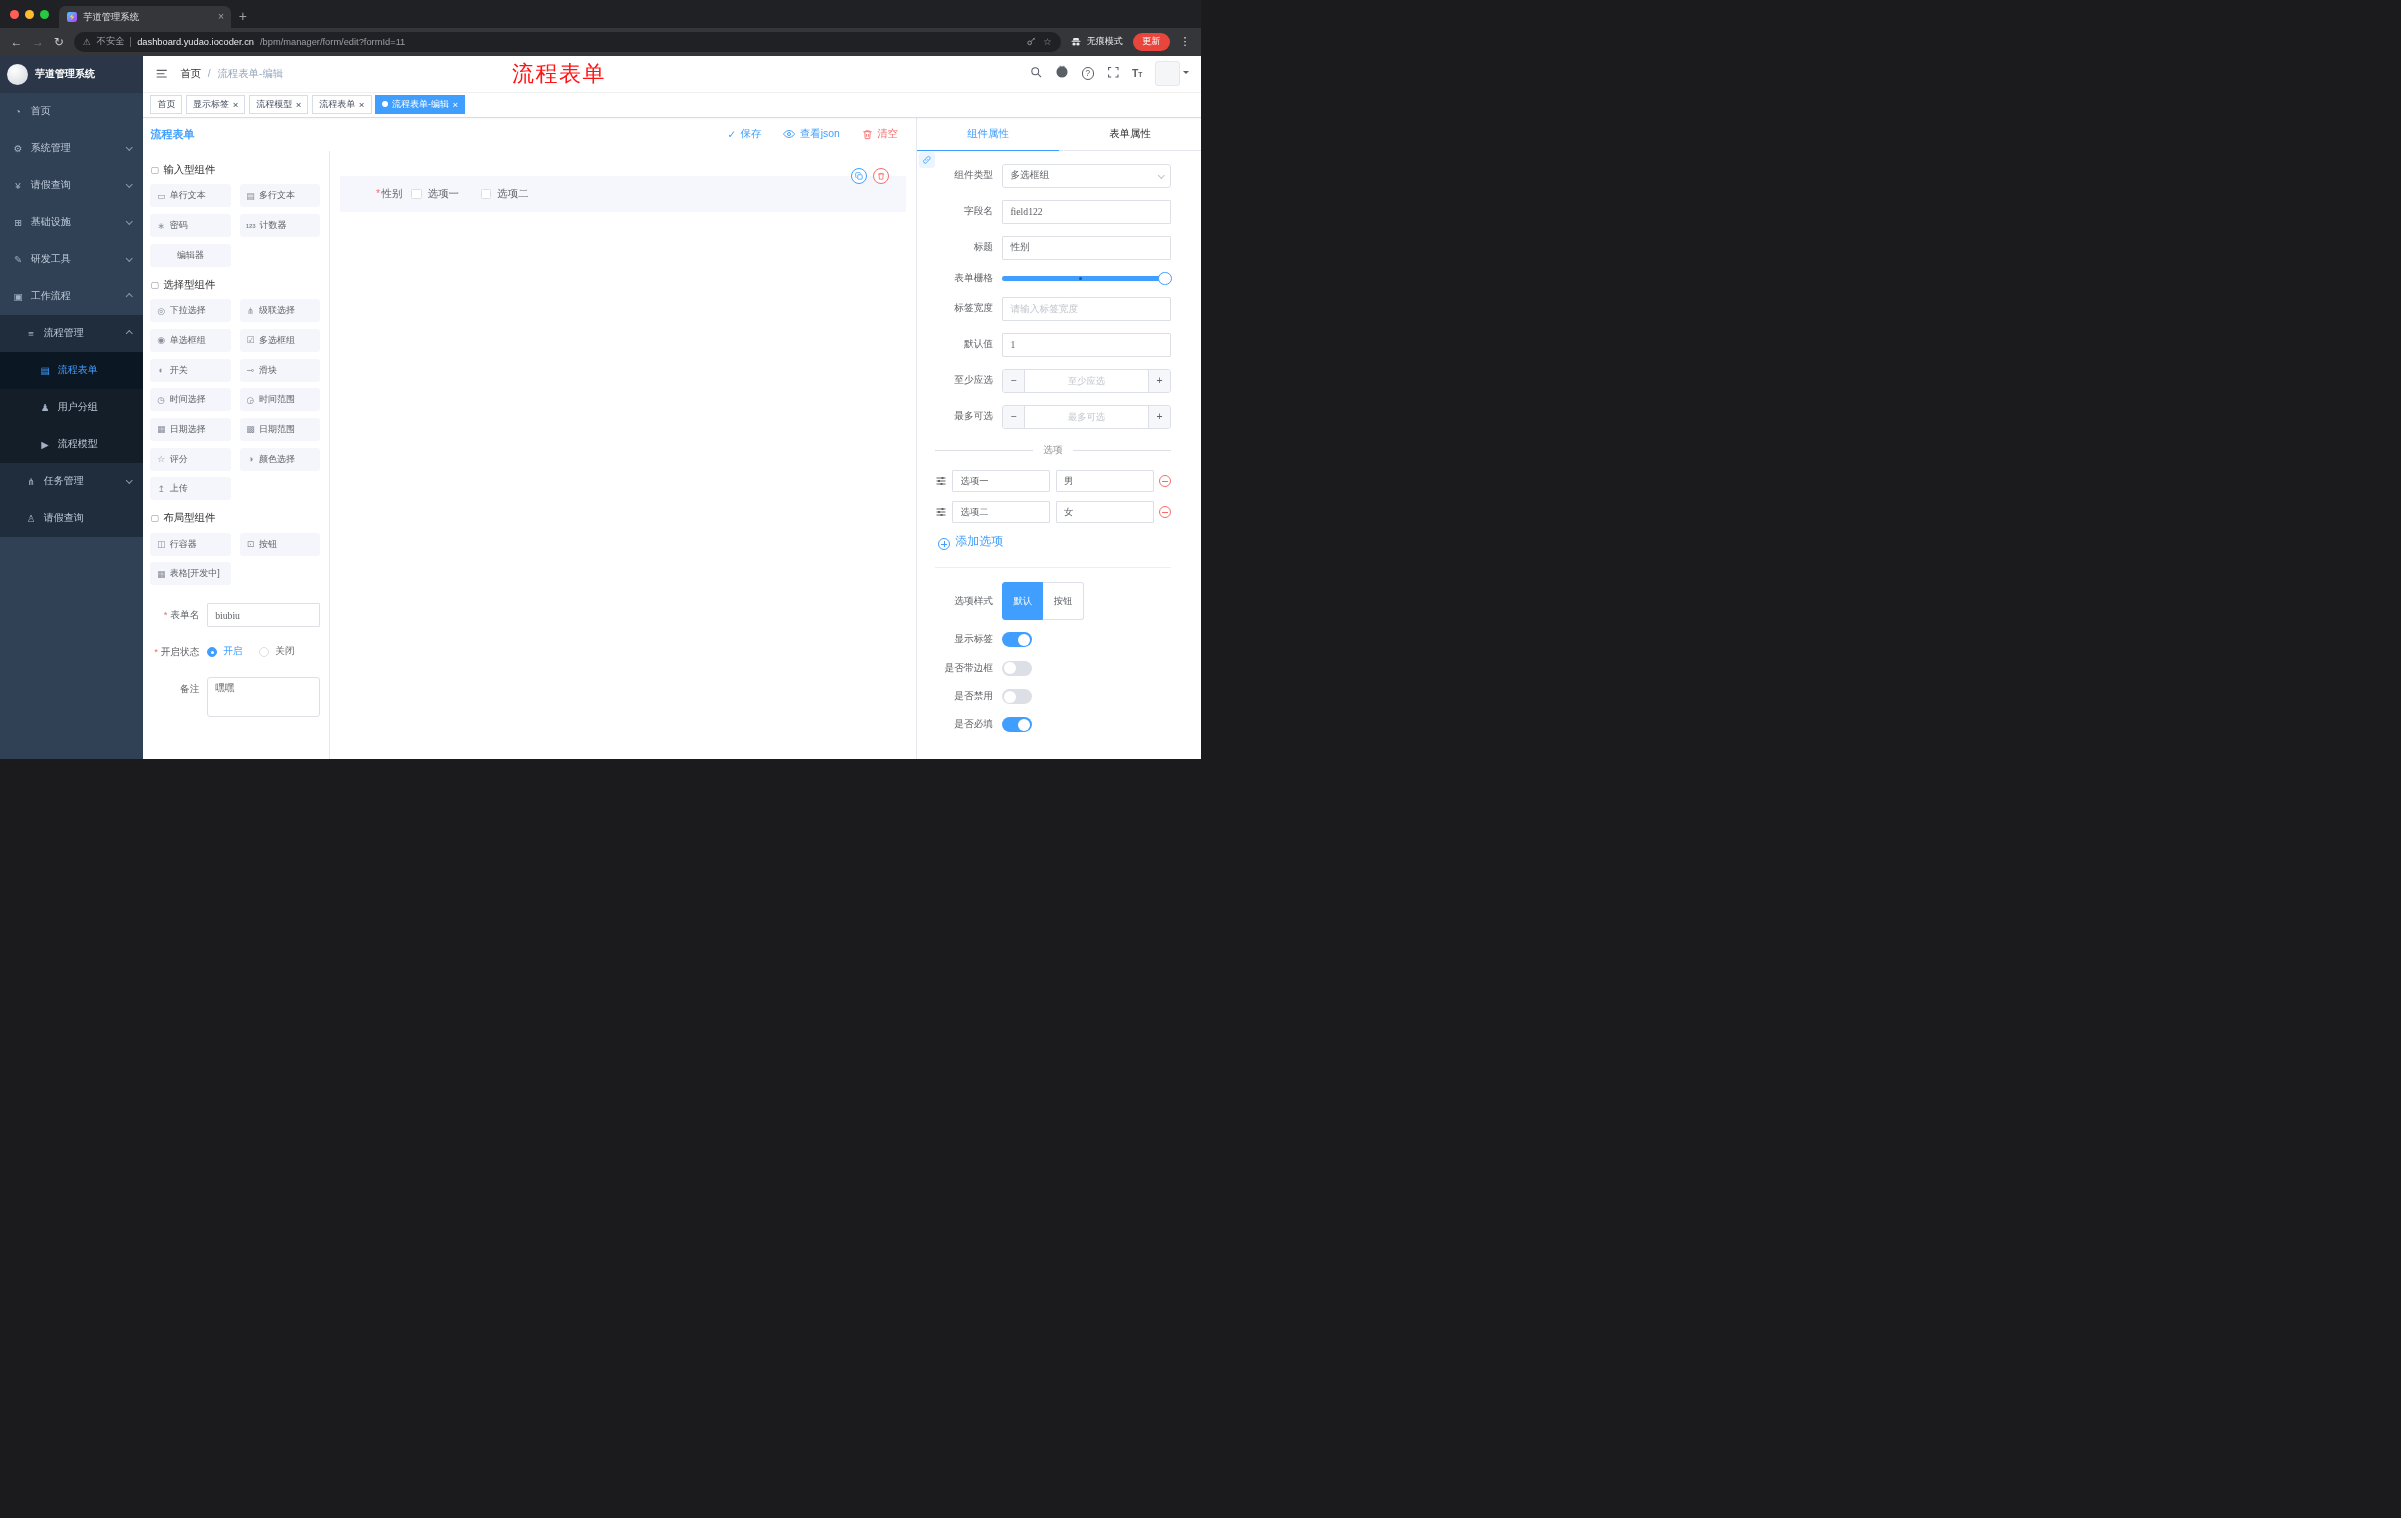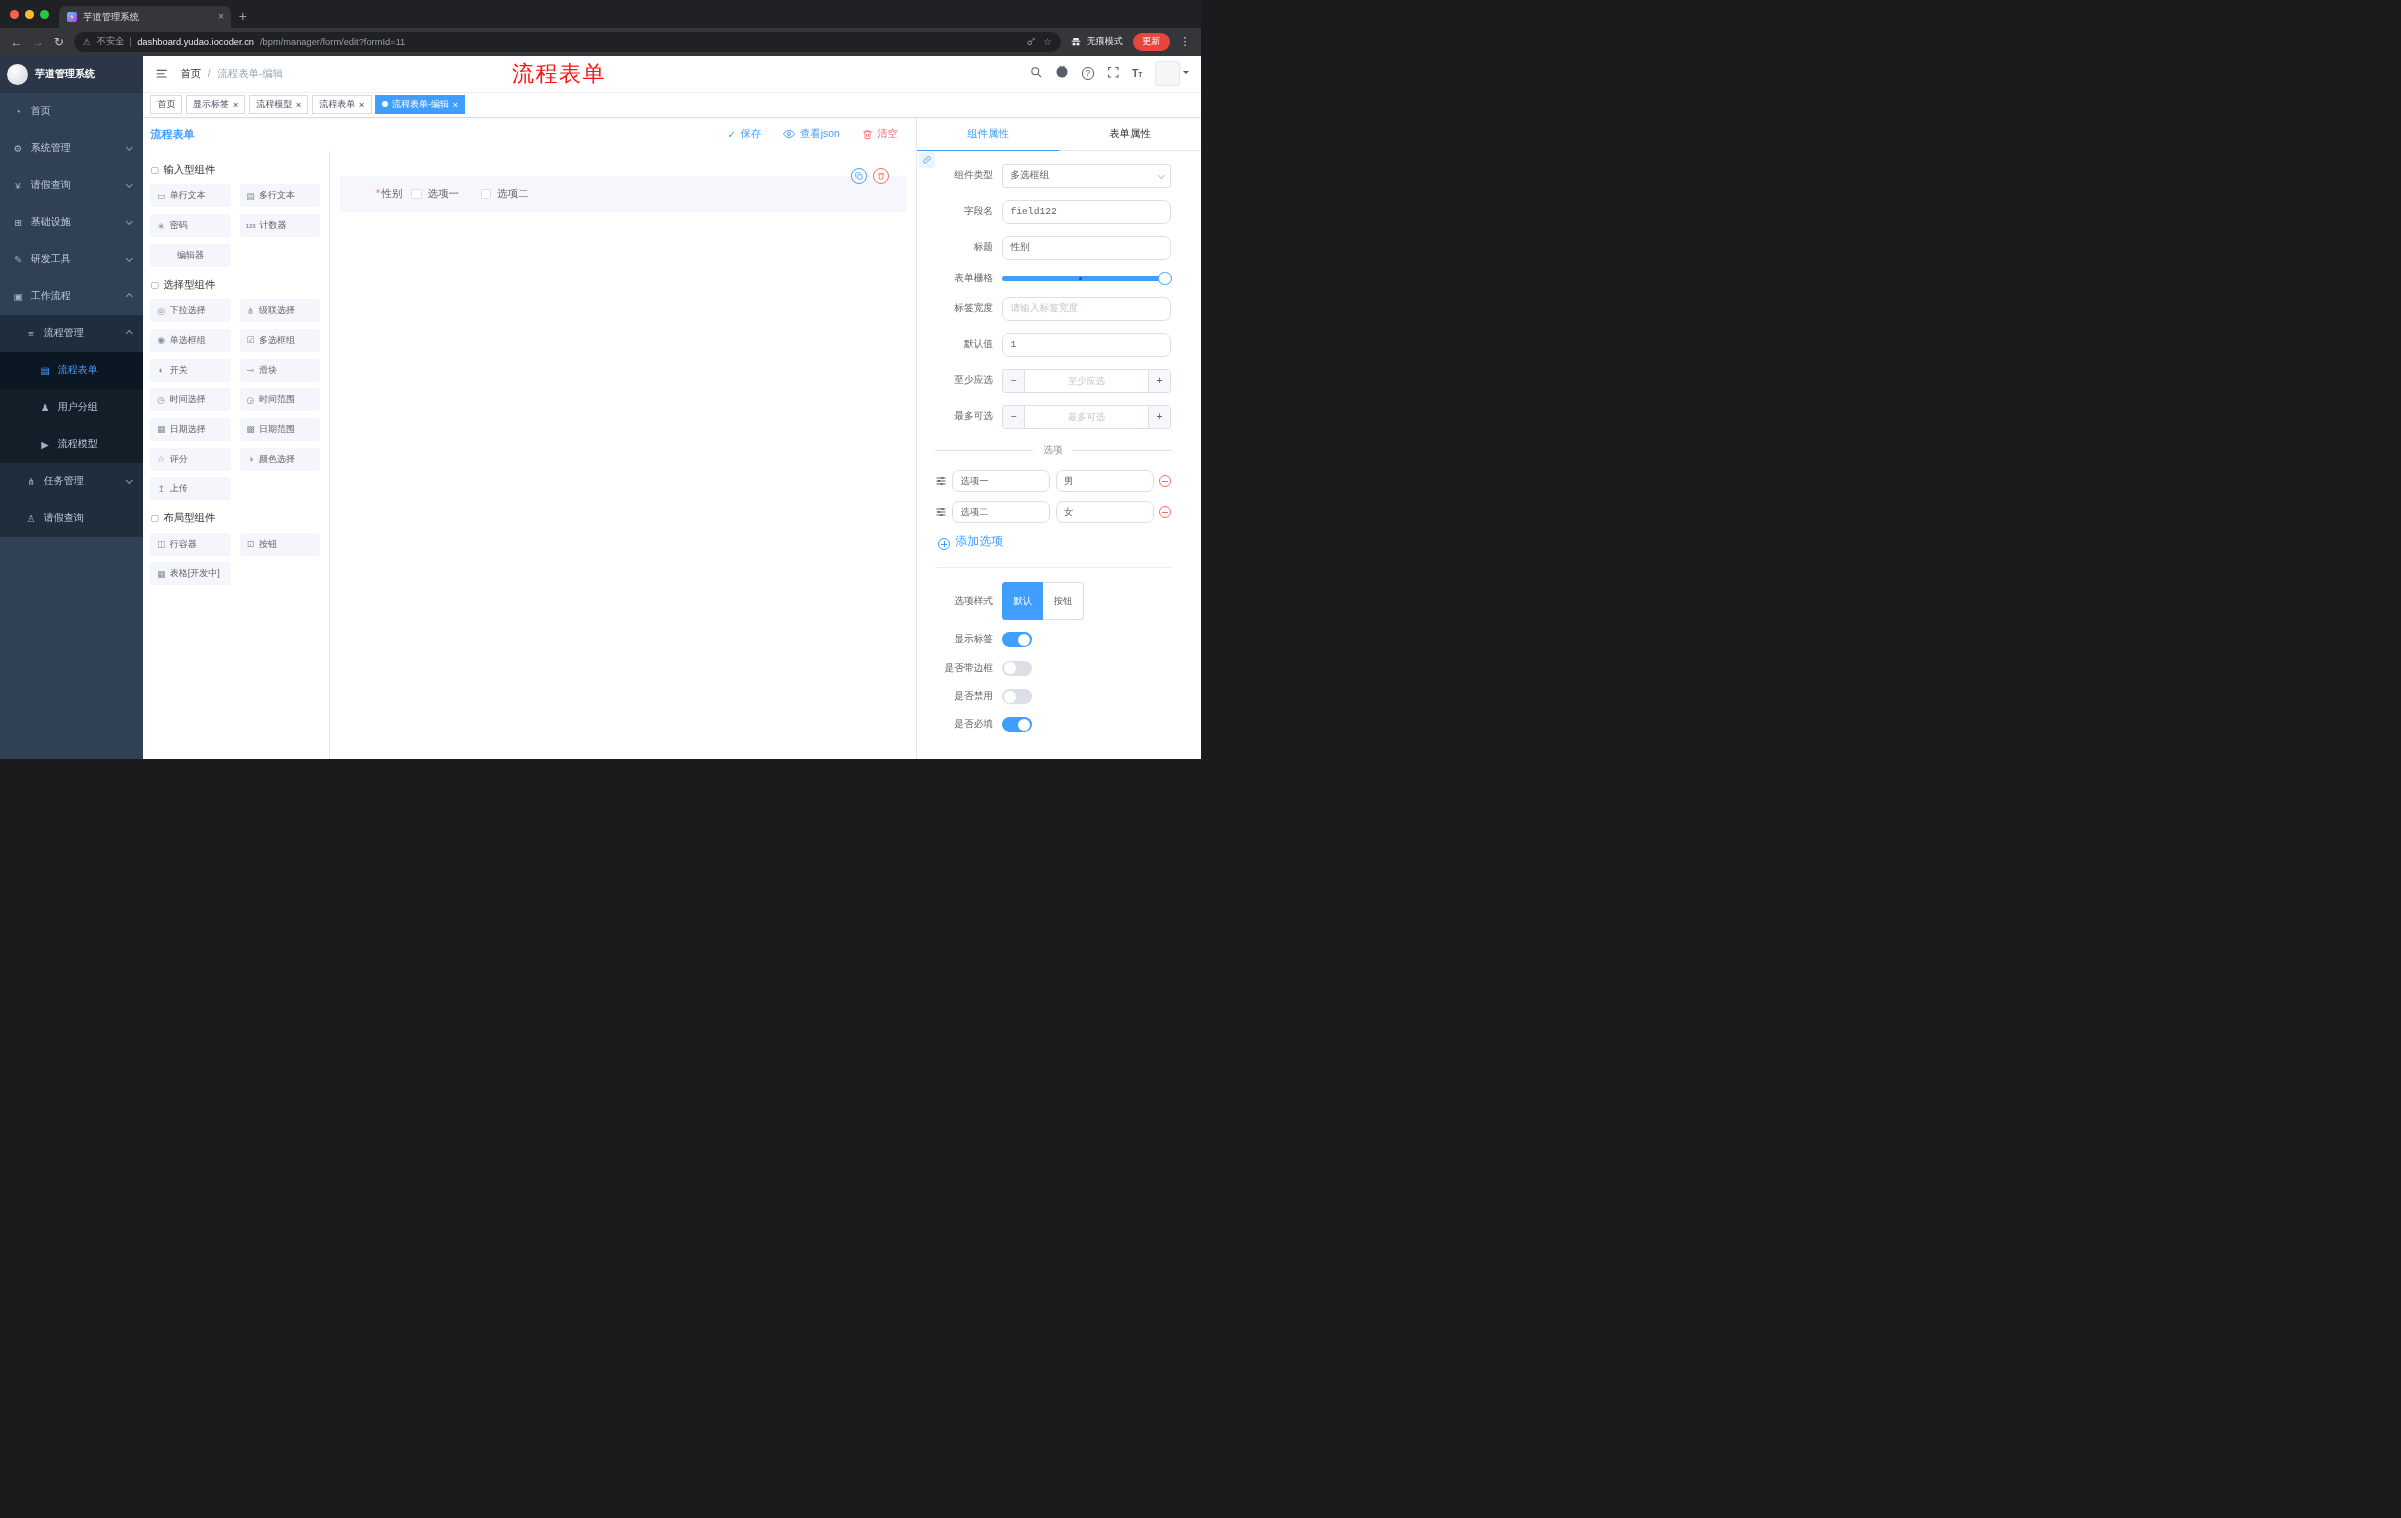--- a/index.html
+++ b/index.html
@@ -87,21 +87,21 @@
 .pg-ico{color:#8a8f99;font-size:9px}
 .pal-grid{display:grid;grid-template-columns:1fr 1fr;gap:6.7px 9px}
 .pal-btn{height:23px;background:#f4f6fc;border-radius:3px;display:flex;align-items:center;gap:3.7px;padding:0 6px;font-size:9px;color:#606266;cursor:move;white-space:nowrap;overflow:hidden}
 .pal-btn .pi{color:#8a8f99;font-size:9px;min-width:9.7px;text-align:center;flex-shrink:0}
 .pal-btn .pi.num{font-size:6px;font-weight:bold;letter-spacing:0}
 .pal-btn.center{justify-content:center}
 .pal-form{margin-top:18px;display:flex;flex-direction:column;gap:12.6px;font-size:9.7px;color:#606266}
 .pf-row{display:flex;gap:7.4px;align-items:flex-start}
 .pf-label{width:49px;text-align:right;line-height:24px;flex-shrink:0;white-space:nowrap}
 .req::before{content:"* ";color:#f56c6c}
-.el-input{height:24px;border:0.7px solid #dcdfe6;border-radius:7px;padding:0 7.4px;font-size:9.7px;color:#606266;background:#fff;outline:none;width:100%;font-family:Liberation Mono, monospace}
+.el-input{height:24px;border:0.7px solid #dcdfe6;border-radius:1px;padding:0 7.4px;font-size:9.7px;color:#606266;background:#fff;outline:none;width:100%;font-family:Liberation Serif, serif}
 .el-input::placeholder{color:#c0c4cc}
 .el-textarea{height:40px;border:0.7px solid #dcdfe6;border-radius:3px;padding:4.5px 7.4px;font-size:9.7px;color:#606266;background:#fff;outline:none;width:100%;resize:none;font-family:inherit}
 .radio-line{display:flex;align-items:center;gap:6px;height:24px}
 .radio{width:10.4px;height:10.4px;border:0.7px solid #dcdfe6;border-radius:50%;background:#fff;position:relative;flex-shrink:0}
 .radio.on{border-color:#409eff;background:#409eff}
 .radio.on::after{content:"";position:absolute;left:3px;top:3px;width:3px;height:3px;border-radius:50%;background:#fff}
 .radio-lbl{margin-right:10.4px}
 .radio-lbl.on{color:#409eff}
 
 .canvas{flex:1;padding:12px 10.4px;overflow:hidden;background:#fff}
@@ -473,20 +473,39 @@
                 <div class="pal-btn">
                     <span class="pi">⊡</span>
                     <span>按钮</span>
                   </div>
                 <div class="pal-btn">
                     <span class="pi">▦</span>
                     <span>表格[开发中]</span>
                   </div>
               </div>
 
+              <div class="pal-form">
+                <div class="pf-row">
+                  <label class="pf-label req">表单名</label>
+                  <input class="el-input" value="biubiu" style="">
+                </div>
+                <div class="pf-row">
+                  <label class="pf-label req">开启状态</label>
+                  <div class="radio-line">
+                    <span class="radio on"></span>
+                    <span class="radio-lbl on">开启</span>
+                    <span class="radio"></span>
+                    <span class="radio-lbl">关闭</span>
+                  </div>
+                </div>
+                <div class="pf-row">
+                  <label class="pf-label">备注</label>
+                  <textarea class="el-textarea" style="">嘿嘿</textarea>
+                </div>
+              </div>
             </div>
 
             <div class="canvas">
 
               <div class="cv-selected">
                 <div class="cv-actions">
                   <span class="cv-act copy">
                     <svg width="8.2" height="8.2" viewBox="0 0 24 24" fill="none" stroke="currentColor" stroke-width="2.4">
                         <rect x="8" y="8" width="13" height="13" rx="2"></rect>
                         <path d="M5 16H4a2 2 0 0 1-2-2V4a2 2 0 0 1 2-2h10a2 2 0 0 1 2 2v1"></path>

